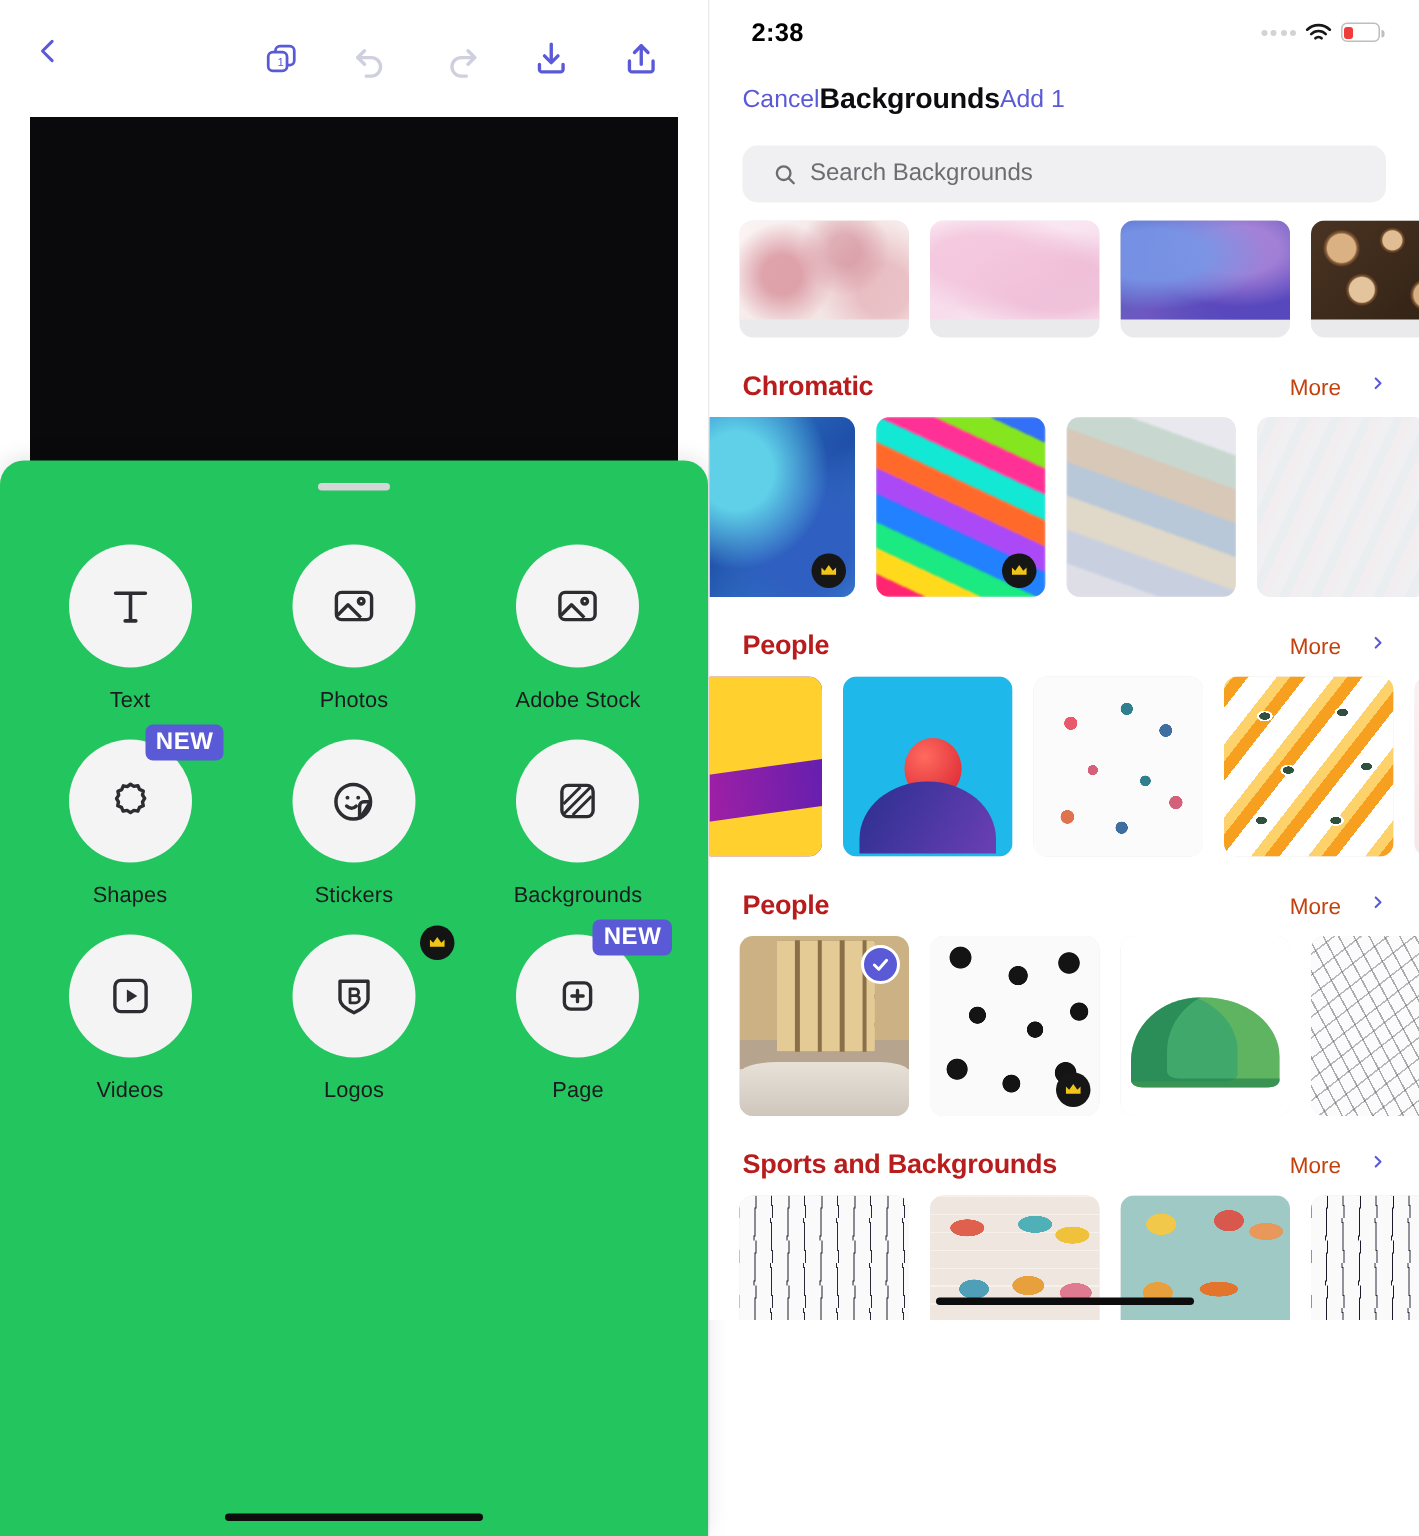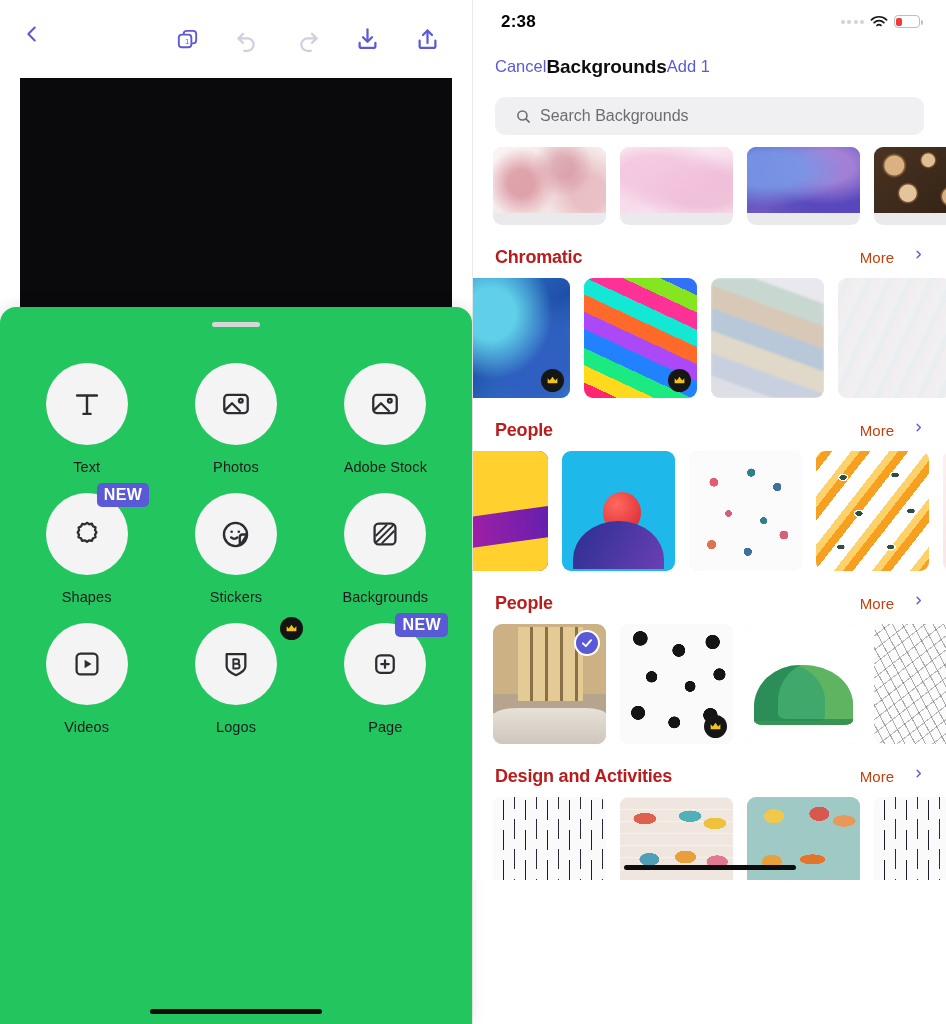--- a/index.html
+++ b/index.html
@@ -658,21 +658,21 @@
         </div>
         <div class="thumb tall">
             <div class="fill art-greencity"></div>
           </div>
         <div class="thumb tall">
             <div class="fill art-map"></div>
           </div>
       </div>
 
       <div class="sec-head">
-        <span class="sec-title">Design and Activities</span>
+        <span class="sec-title">Sports and Backgrounds</span>
         <span class="sec-more">
           <span>More</span>
           <svg width="11" height="11" viewBox="0 0 24 24" fill="none" stroke="#5a5ad6" stroke-width="3" stroke-linecap="round" stroke-linejoin="round">
               <polyline points="9 5 16 12 9 19"></polyline>
             </svg>
         </span>
       </div>
       <div class="strip">
         <div class="thumb tall">
             <div class="fill art-arrows"></div>

